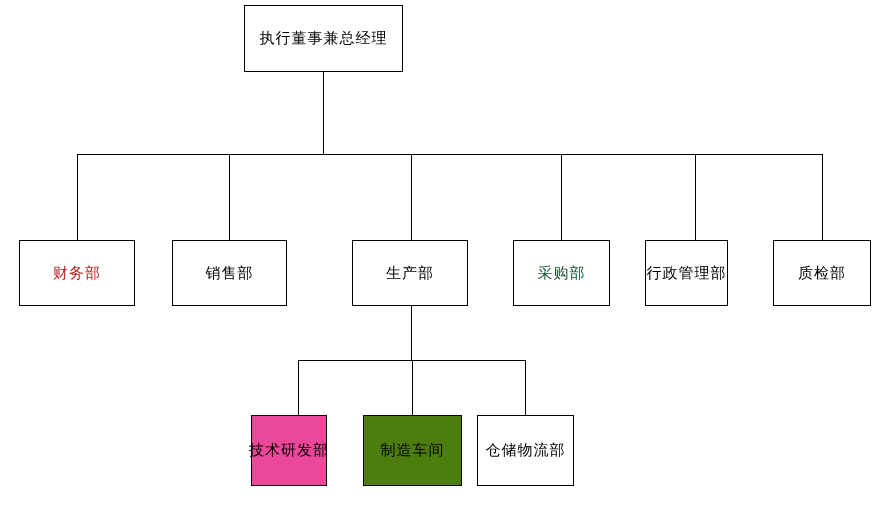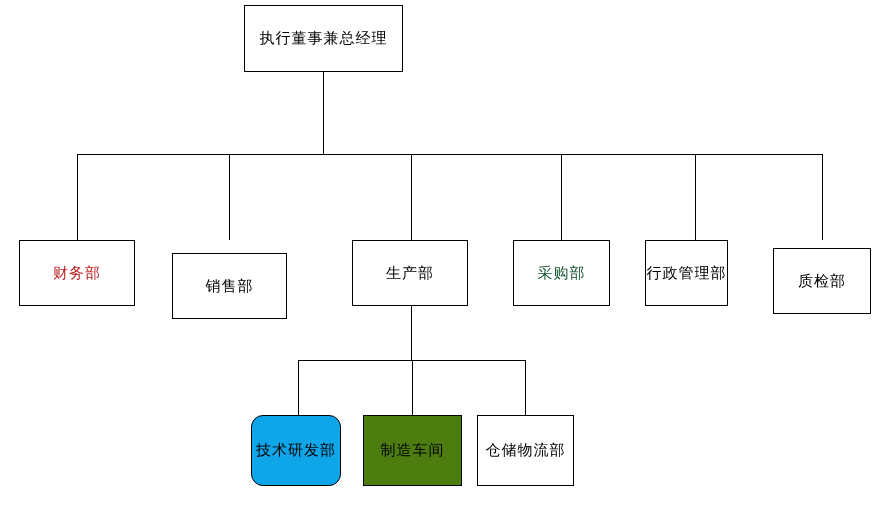--- a/index.html
+++ b/index.html
@@ -48,36 +48,36 @@
   <svg id="connectors" xmlns="http://www.w3.org/2000/svg" viewBox="0 0 888 520">
     <path id="connector-path" fill="none" stroke-width="1" shape-rendering="crispEdges" d="M 323.5 72 V 154 M 77 154 H 822 M 77 154 V 240 M 229.5 154 V 240 M 411 154 V 240 M 561.5 154 V 240 M 695 154 V 240 M 822 154 V 240 M 411 306 V 360 M 298.5 360 H 525.5 M 298.5 360 V 415 M 412.5 360 V 415 M 525.5 360 V 415" stroke="#000000"></path>
   </svg>
 
 <div class="node" style="left: 244px; top: 5px; width: 159px; height: 67px; background: rgb(255, 255, 255); border-color: rgb(0, 0, 0);">
       <span style="color: rgb(0, 0, 0);">执行董事兼总经理</span>
     </div>
     <div class="node" style="left: 19px; top: 240px; width: 116px; height: 66px; background: rgb(255, 255, 255); border-color: rgb(0, 0, 0);">
       <span style="color: #b91c1c;">财务部</span>
     </div>
-    <div class="node" style="left: 172px; top: 240px; width: 115px; height: 66px; background: rgb(255, 255, 255); border-color: rgb(0, 0, 0); margin-top: 13px;">
+    <div class="node" style="left: 172px; top: 240px; width: 115px; height: 66px; background: rgb(255, 255, 255); border-color: rgb(0, 0, 0);">
       <span style="color: rgb(0, 0, 0);">销售部</span>
     </div>
     <div class="node" style="left: 352px; top: 240px; width: 116px; height: 66px; background: rgb(255, 255, 255); border-color: rgb(0, 0, 0);">
       <span style="color: rgb(0, 0, 0);">生产部</span>
     </div>
     <div class="node" style="left: 513px; top: 240px; width: 97px; height: 66px; background: rgb(255, 255, 255); border-color: rgb(0, 0, 0);">
       <span style="color: #14532d;">采购部</span>
     </div>
     <div class="node" style="left: 645px; top: 240px; width: 83px; height: 66px; background: rgb(255, 255, 255); border-color: rgb(0, 0, 0);">
       <span style="color: rgb(0, 0, 0);">行政管理部</span>
     </div>
-    <div class="node" style="left: 773px; top: 240px; width: 98px; height: 66px; background: rgb(255, 255, 255); border-color: rgb(0, 0, 0); margin-top: 8px;">
+    <div class="node" style="left: 773px; top: 240px; width: 98px; height: 66px; background: rgb(255, 255, 255); border-color: rgb(0, 0, 0);">
       <span style="color: rgb(0, 0, 0);">质检部</span>
     </div>
-    <div class="node" style="left: 251px; top: 415px; width: 90px; height: 71px; background: #0ea5e9; border-color: rgb(0, 0, 0); border-radius: 12px;">
+    <div class="node" style="left: 251px; top: 415px; width: 76px; height: 71px; background: #ec4899; border-color: rgb(0, 0, 0);">
       <span style="color: rgb(0, 0, 0);">技术研发部</span>
     </div>
     <div class="node" style="left: 363px; top: 415px; width: 99px; height: 71px; background: #4d7c0f; border-color: rgb(0, 0, 0);">
       <span style="color: rgb(0, 0, 0);">制造车间</span>
     </div>
     <div class="node" style="left: 477px; top: 415px; width: 97px; height: 71px; background: rgb(255, 255, 255); border-color: rgb(0, 0, 0);">
       <span style="color: rgb(0, 0, 0);">仓储物流部</span>
     </div>
   </div>
 

